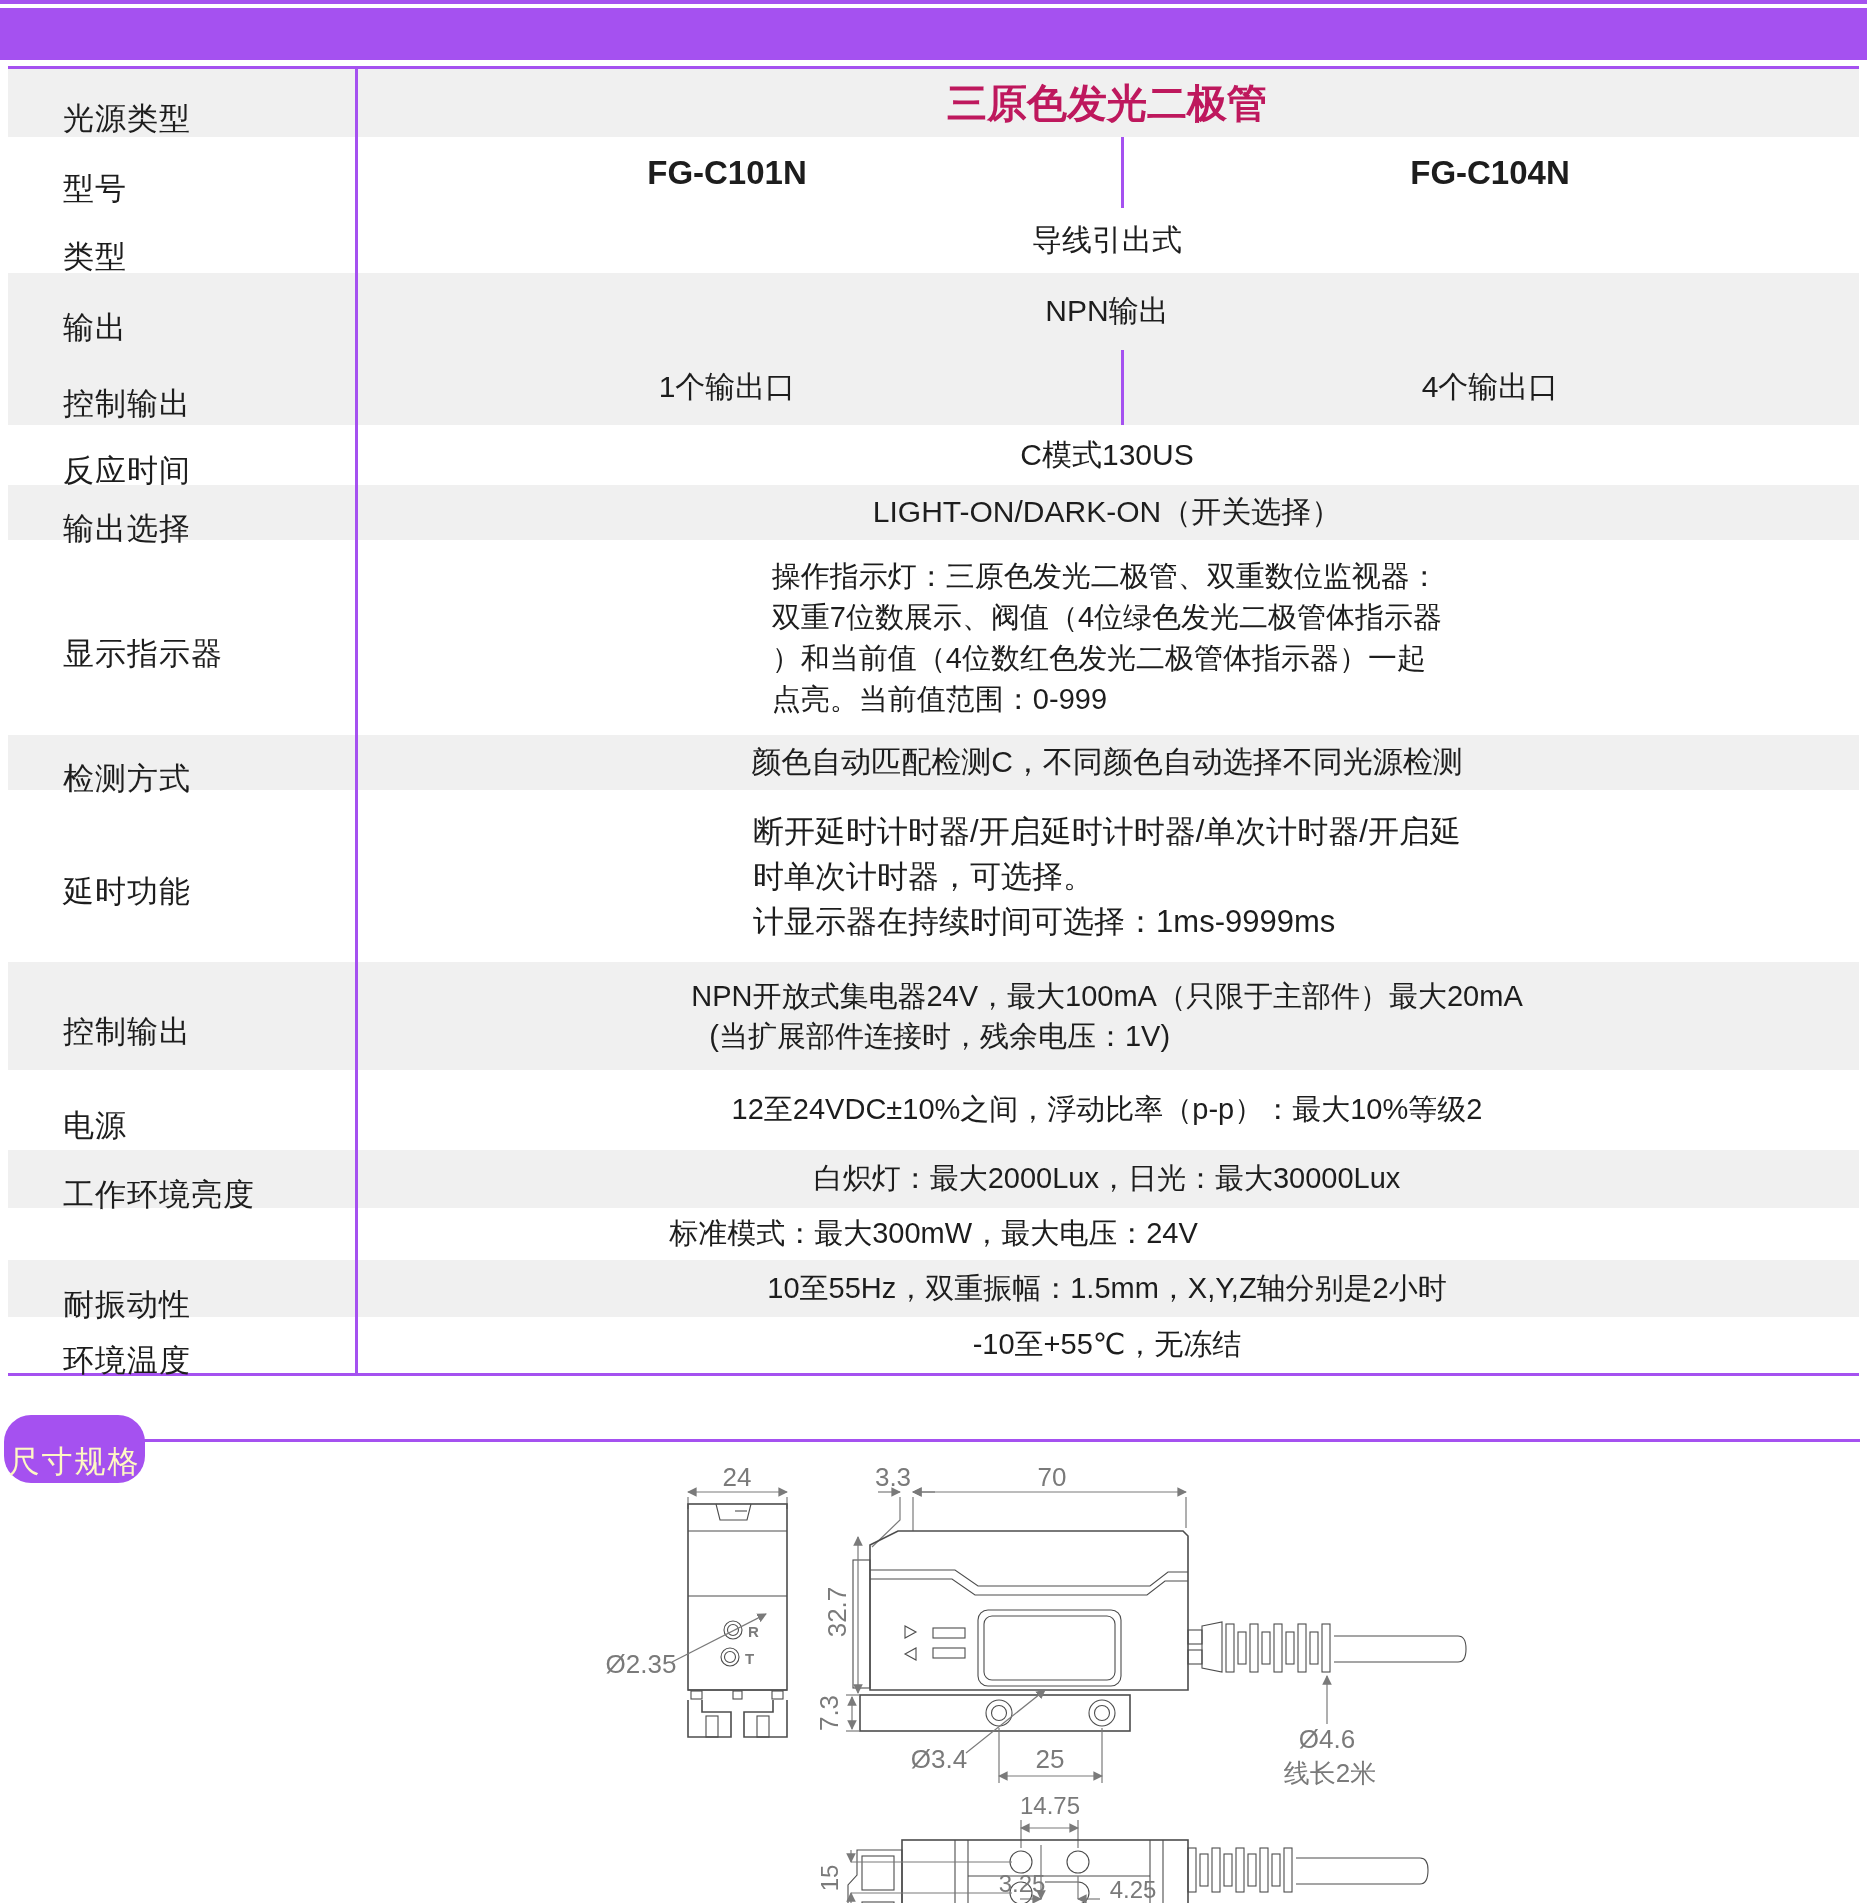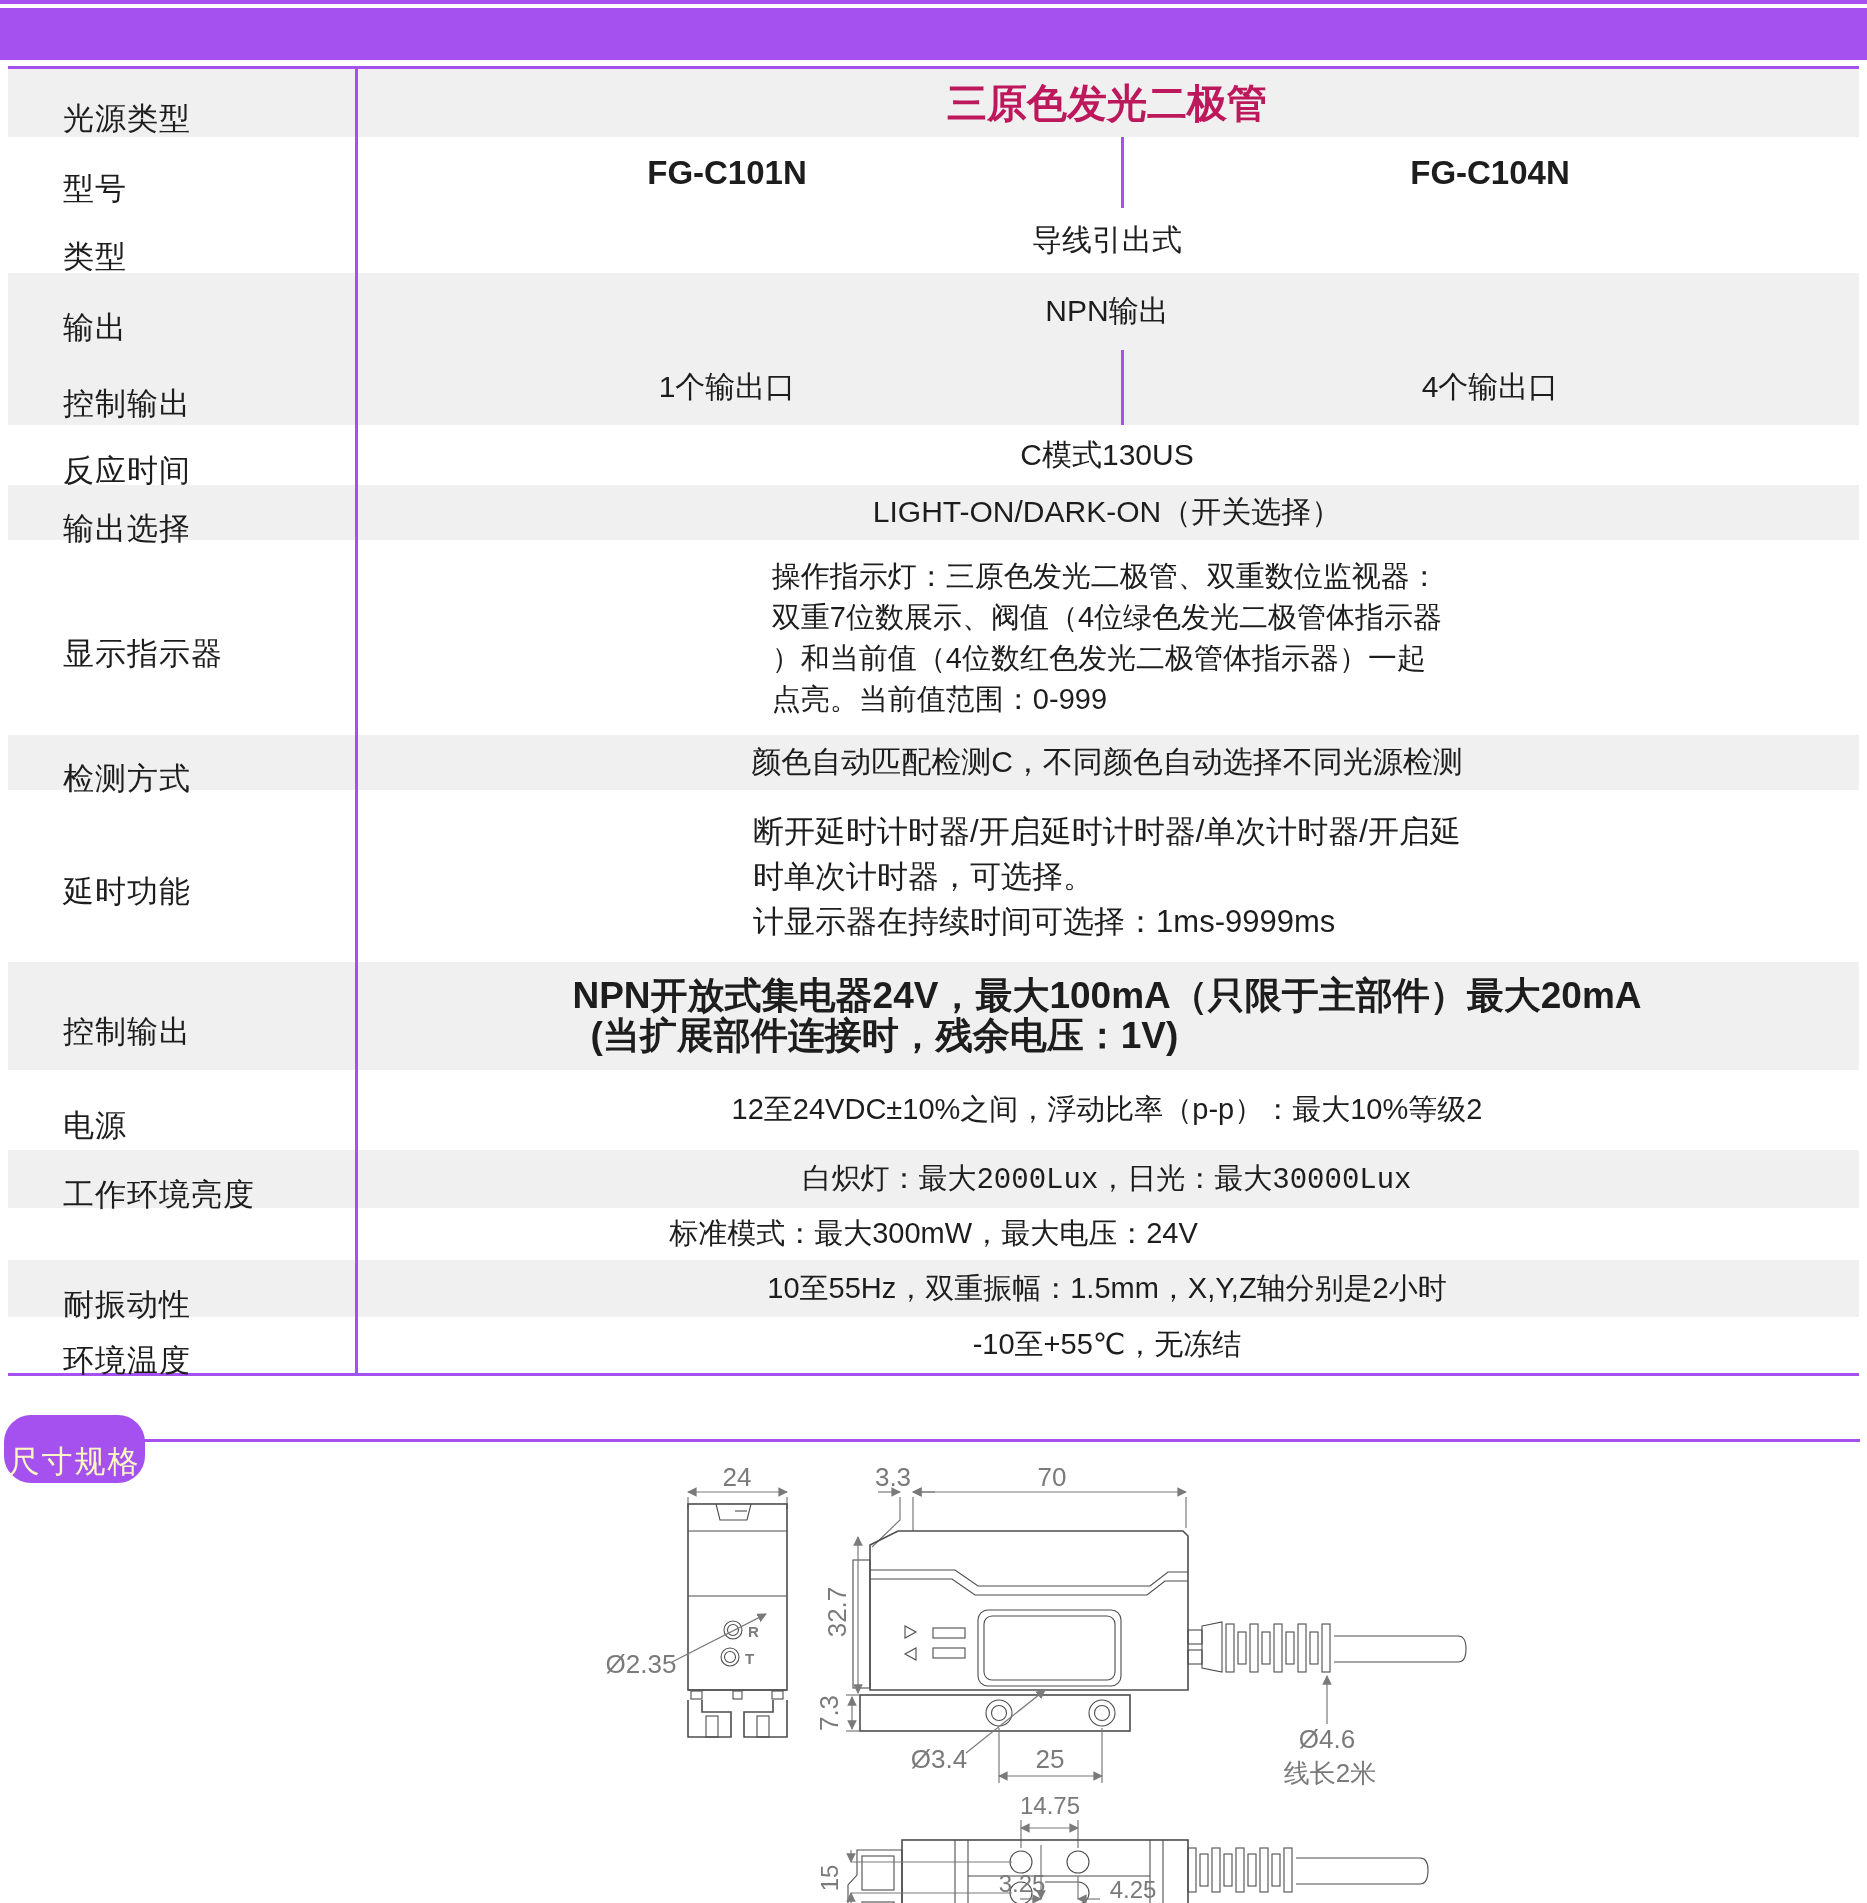--- a/index.html
+++ b/index.html
@@ -23,39 +23,39 @@
   #rows .row:nth-child(3){height:65px;}
   #rows .row:nth-child(4){height:77px;}
   #rows .row:nth-child(5){height:75px;}
   #rows .row:nth-child(6){height:60px;}
   #rows .row:nth-child(7){height:55px;}
   #rows .row:nth-child(8){height:195px;}
   #rows .row:nth-child(9){height:55px;}
   #rows .row:nth-child(10){height:172px;}
   #rows .row:nth-child(11){height:108px;}
   #rows .row:nth-child(12){height:80px;}
-  #rows .row:nth-child(13){height:58px;font-family:Liberation Mono, monospace;}
+  #rows .row:nth-child(13){height:58px;}
   #rows .row:nth-child(14){height:52px;}
   #rows .row:nth-child(15){height:57px;}
   #rows .row:nth-child(16){height:56px;}
   .label-cell{width:347px;box-sizing:border-box;padding-left:55px;display:flex;align-items:center;
     font-size:31px;letter-spacing:1px;margin-top:32px;}
   .label-cell.bold{font-weight:normal;}
   .value-area{flex:1;position:relative;display:flex;align-items:center;justify-content:center;
     font-size:30px;}
   .value-accent{color:#be185d;font-weight:bold;font-size:40px;}
   .value-bold{font-weight:bold;font-size:33px;}
   .value-area.split{justify-content:flex-start;}
   .sub-left{width:766px;box-sizing:border-box;padding-right:22px;display:flex;justify-content:center;align-items:center;}
   .sub-right{flex:1;box-sizing:border-box;display:flex;justify-content:center;align-items:center;}
   .mid-divider{position:absolute;left:766px;top:0;bottom:0;width:3px;background:#a551f0;}
   .vblock{text-align:left;}
   .row-display .vblock{font-size:29px;line-height:41px;}
   .row-delay .vblock{font-size:31px;line-height:45px;}
-  .row-npn .vblock{font-size:37px;line-height:40px;font-weight:bold;}
+  .row-npn .vblock{font-size:29px;line-height:40px;}
   .row-npn .vblock .line:nth-child(2){padding-left:18px;}
   .small-val{font-size:29px;}
 
   
   .dim-badge{position:absolute;left:4px;top:1415px;width:141px;height:68px;background:#a551f0;
     border-radius:27px;display:flex;align-items:flex-end;justify-content:center;
     color:#fef9c3;font-size:31px;letter-spacing:2px;}
   .dim-rule{position:absolute;left:141px;top:1439px;width:1719px;height:3px;background:#a551f0;}
 
   svg.drawings{position:absolute;left:0;top:0;width:1867px;height:1903px;}

